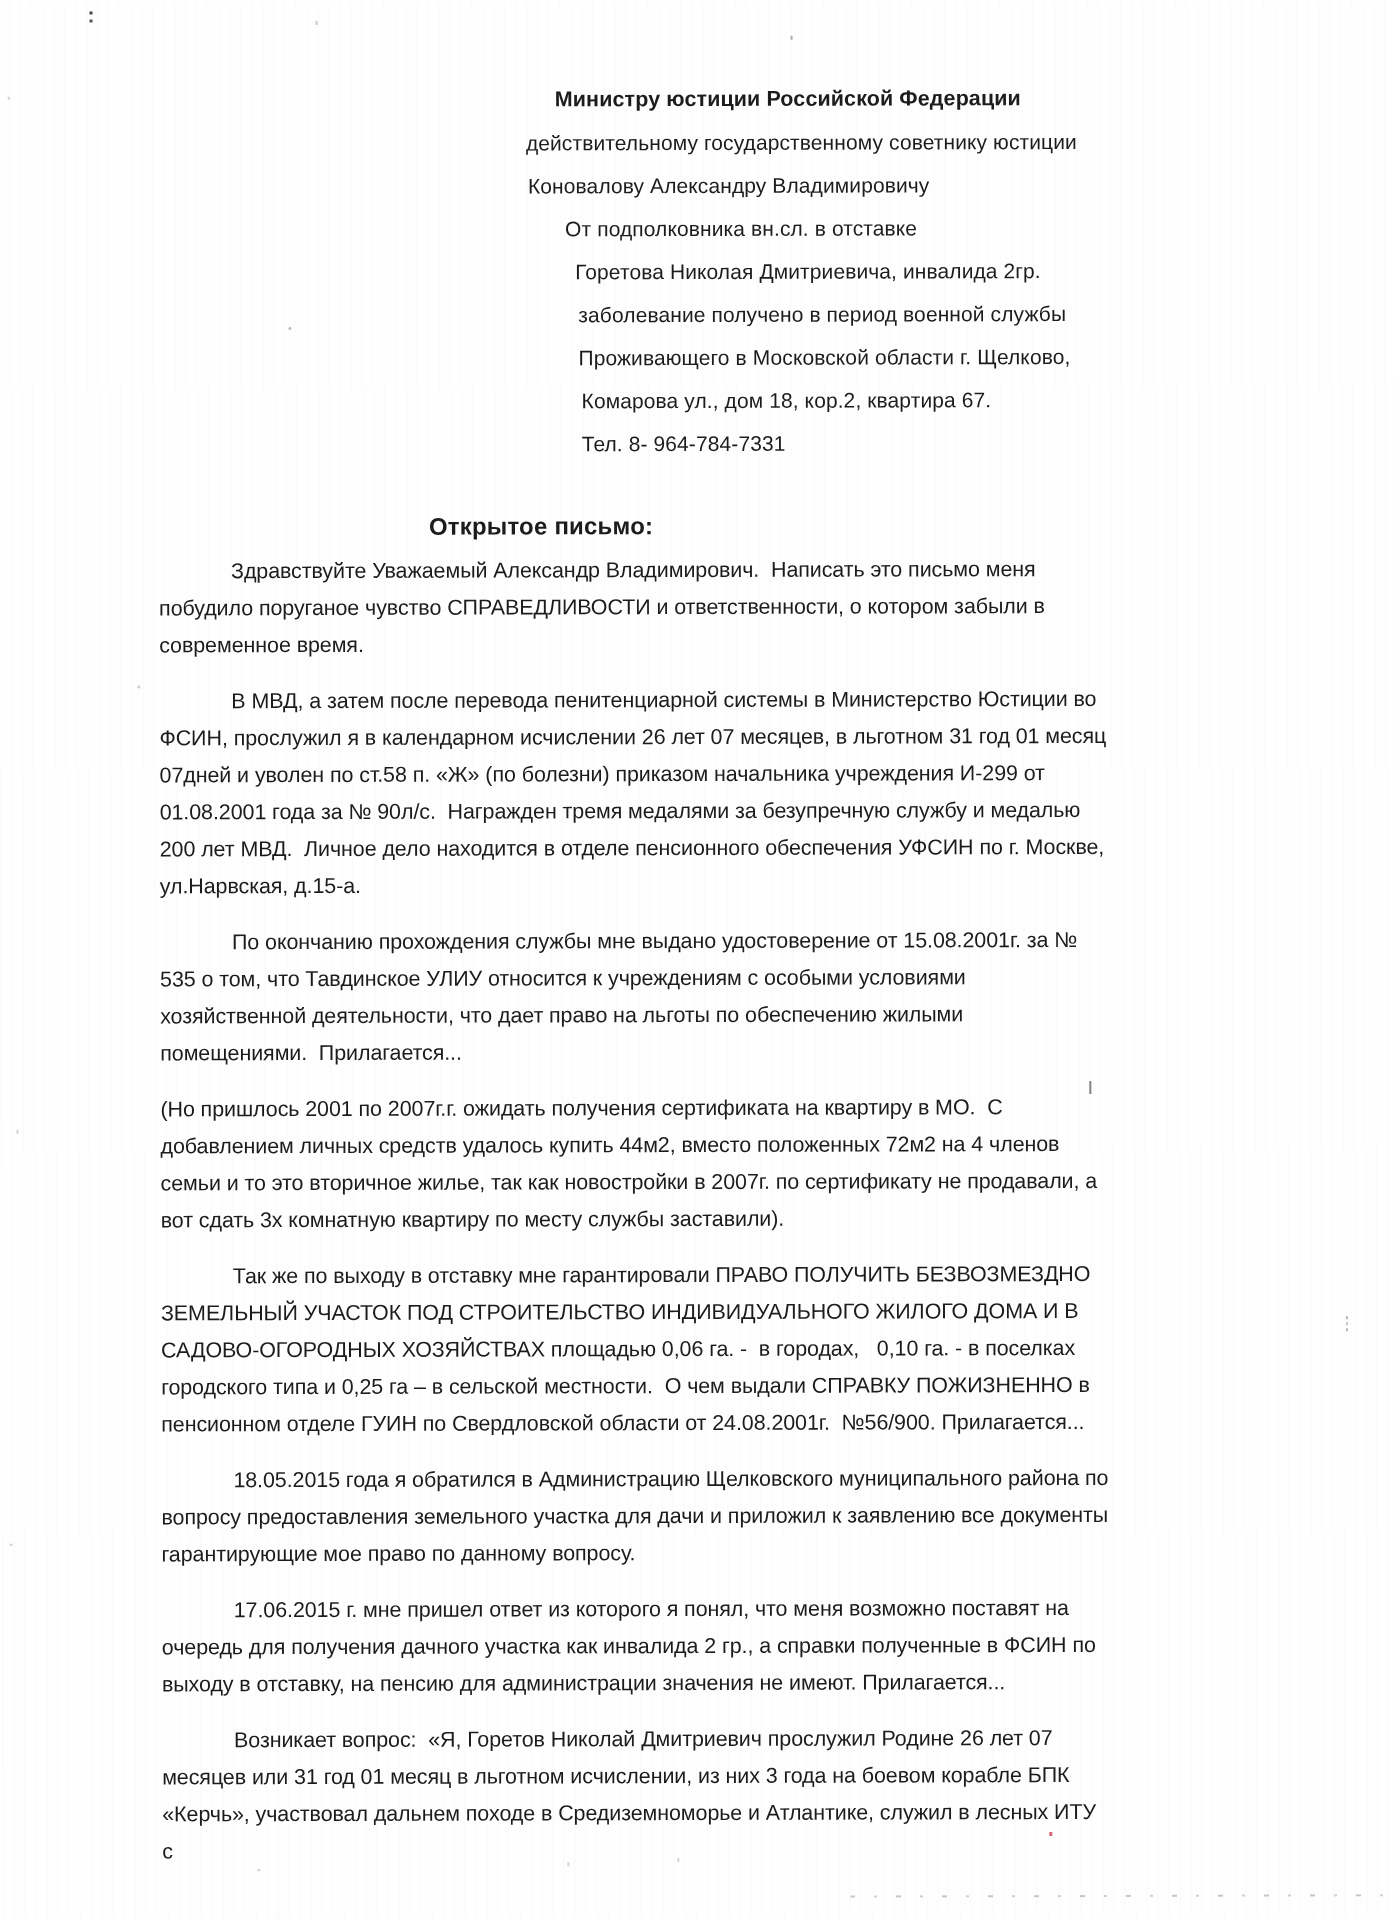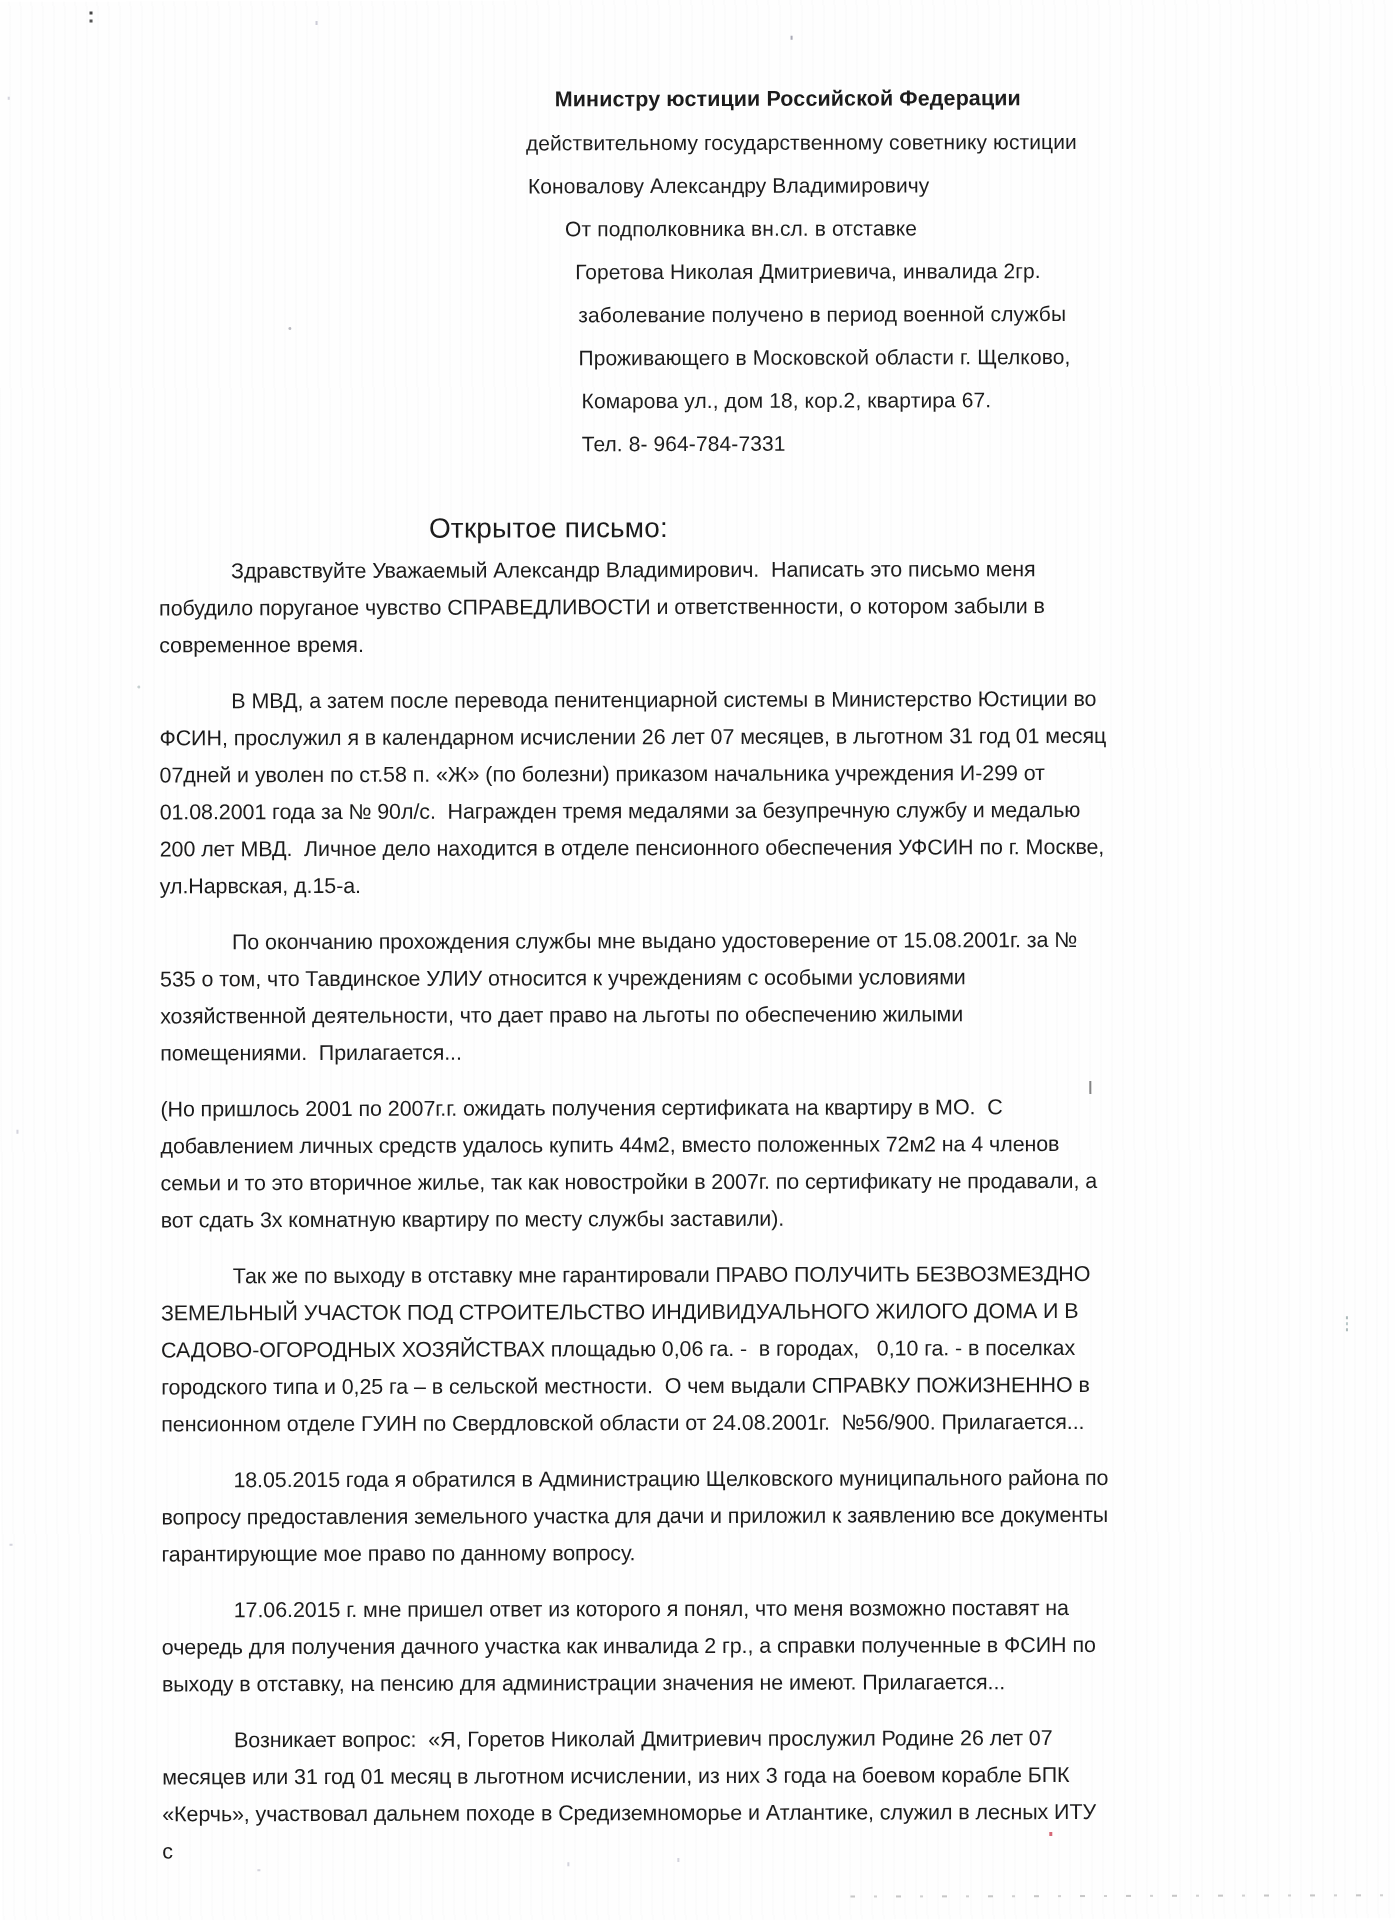--- a/index.html
+++ b/index.html
@@ -34,21 +34,21 @@
   .header .item:nth-child(3){margin-left:2px;}
   .header .item:nth-child(4){margin-left:39px;}
   .header .item:nth-child(5){margin-left:49px;}
   .header .item:nth-child(6){margin-left:52px;}
   .header .item:nth-child(7){margin-left:52px;}
   .header .item:nth-child(8){margin-left:55px;}
   .header .item:nth-child(9){margin-left:55px;}
   
   .title{
     position:absolute;top:512px;left:430px;
-    font-size:28px;font-weight:400;
+    font-size:24px;font-weight:700;
     letter-spacing:0.2px;
   }
   
   .body{
     position:absolute;top:552px;left:160px;
     width:948px;
     font-size:21.5px;
   }
   .body .item{
     margin:0 0 19px 0;

